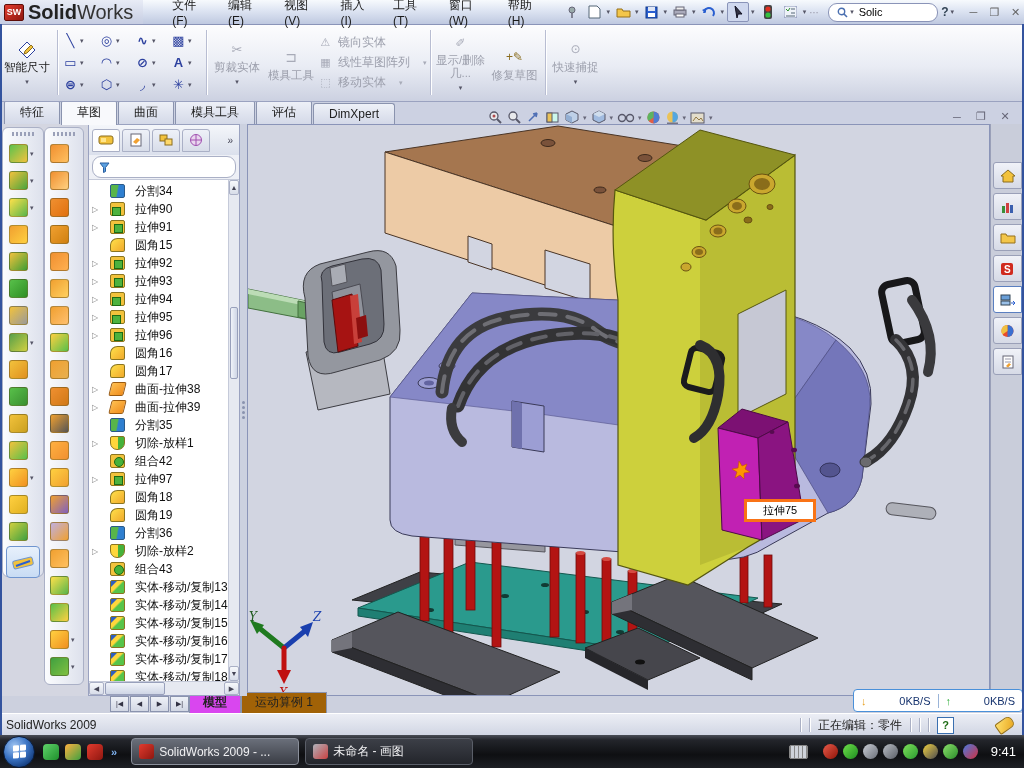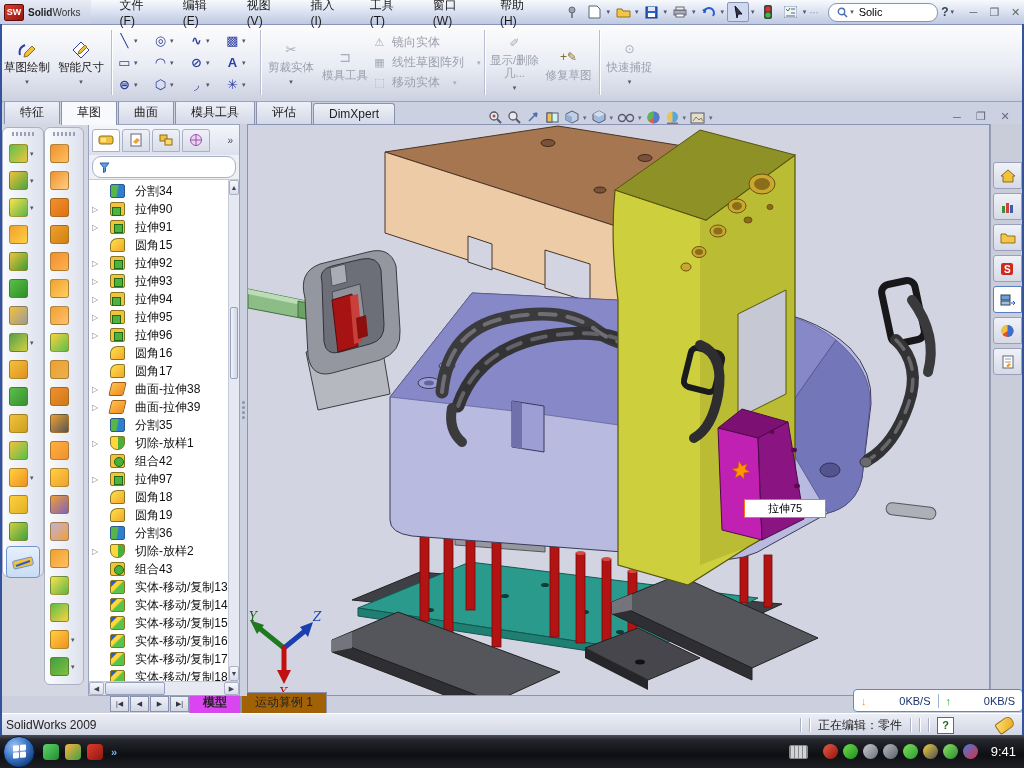--- a/index.html
+++ b/index.html
@@ -6,21 +6,21 @@
   body{width:1024px;height:768px;position:relative;overflow:hidden;
        font-family:"Liberation Sans","DejaVu Sans",sans-serif;background:#d4d6e1;font-size:12px}
   
   .titlebar{position:absolute;left:0;top:0;width:1024px;height:24px;
     background:linear-gradient(#f7fafd,#dde4f2 45%,#bfc9e0);border-bottom:1px solid #8a94b8;
     display:flex;align-items:center;z-index:40}
   .logo{display:flex;align-items:center;gap:4px;padding:0 10px 0 4px;height:100%;
     background:linear-gradient(#e8ecf6,#c6cde2)}
   .logo-badge{width:18px;height:15px;background:linear-gradient(135deg,#e23b2e,#8f1710);color:#fff;
     font-size:9px;font-weight:bold;display:flex;align-items:center;justify-content:center;border-radius:2px;border:1px solid #5e0d08}
-  .logo-text{font-size:10px;color:#333}.logo-text b{color:#222}
+  .logo-text{font-size:20px;color:#333}.logo-text b{color:#222}
   .menus{display:flex;gap:2px;margin-left:18px}
   .menu-item{padding:3px 11px;color:#1a1a1a;cursor:default}
   .tb-icons{display:flex;align-items:center;gap:3px;margin-left:10px}
   .tbi{width:20px;height:18px;display:flex;align-items:center;justify-content:center;border-radius:2px}
   .tbi svg{display:block}
   .dd{font-size:7px;color:#556;margin-left:-1px}
   .searchbox{display:flex;align-items:center;gap:3px;background:#fff;border:1px solid #8a94b8;
     border-radius:9px;height:17px;padding:0 8px;margin-left:6px;width:92px}
   .searchbox input{border:none;outline:none;width:60px;font-size:11px;background:transparent}
   .winctl{display:flex;gap:4px;margin-left:8px;color:#666;font-size:11px}
@@ -109,22 +109,22 @@
     border:1px solid #98a0bb;border-radius:2px}
   .splitter{position:absolute;left:240px;top:124px;width:7px;height:572px;background:#ccd1e0;z-index:19;
     display:flex;flex-direction:column;align-items:center;justify-content:center;gap:2px}
   .splitter i{width:3px;height:3px;background:#8a93ae;border-radius:50%}
   
   .viewport{position:absolute;left:247px;top:124px;width:743px;height:572px;background:#d2d5e1;
     border:1px solid #8a94b8;box-sizing:border-box;z-index:10}
   .viewport svg{display:block}
   .hud{position:absolute;left:488px;top:110px;display:flex;align-items:center;gap:4px;z-index:33;opacity:.85}
   .hud .hic{display:flex;align-items:center}
-  .tooltip{position:absolute;left:744px;top:499px;background:#fff;border:1px solid #f97316;
-    padding:1px 23px;font-size:11px;color:#000;z-index:22}
+  .tooltip{position:absolute;left:744px;top:499px;background:#fff;border:3px solid #f97316;
+    padding:1px 16px;font-size:11px;color:#000;z-index:22}
   
   .taskpane{position:absolute;right:0;top:124px;width:34px;height:572px;background:#c9cdda;
     border-left:1px solid #9aa0b8;z-index:18;display:flex;flex-direction:column;align-items:center;padding-top:38px;box-sizing:border-box;gap:4px}
   .tp-tab{width:27px;height:25px;border:1px solid #9aa0b8;border-radius:3px 0 0 3px;
     background:linear-gradient(#f0f2f8,#d6dae6);display:flex;align-items:center;justify-content:center}
   .tp-tab.active{background:#fff;border-color:#5a7fc0}
   
   .modeltabs{position:absolute;left:0;top:696px;width:1024px;height:17px;background:#ccd0de;z-index:16;
     display:flex;align-items:flex-end}
   .navbtns{display:flex;gap:1px;margin-left:110px;margin-bottom:1px}
@@ -268,30 +268,20 @@
       <span class="wbtn">❐</span>
       <span class="wbtn">✕</span>
     </div>
   </div>
 </div>
 
 <div class="cmdbar">
   <div class="bigbtn">
     <span class="ic">
         <svg width="20" height="18">
-          <path d="M3,14 Q1,7 8,4" stroke="#2b3f9e" fill="none" stroke-width="2"></path>
-          <path d="M8,12 l7,-7 3,3 -7,7 -4,1 z" fill="#f2c23c" stroke="#8a6d1f"></path>
-        </svg>
-      </span>
-    <span class="lbl">草图绘制</span>
-      <span class="dd">▾</span>
-  </div>
-  <div class="bigbtn">
-    <span class="ic">
-        <svg width="20" height="18">
           <path d="M10,1 l8,8 -8,8 -8,-8 z" fill="#fff" stroke="#2b3f9e"></path>
           <path d="M8,10 l6,-6 2,2 -6,6 -3,1 z" fill="#f2c23c" stroke="#8a6d1f"></path>
         </svg>
       </span>
     <span class="lbl">智能尺寸</span>
       <span class="dd">▾</span>
   </div>
   <div class="vsep"></div>
   <div class="sketchgrid">
 
@@ -1122,20 +1112,32 @@
       </span>
     </span>
   <div class="ql">
 
   <span class="qli" style="background: linear-gradient(135deg, rgb(95, 211, 106), rgb(31, 143, 44));"></span>
       <span class="qli" style="background: linear-gradient(135deg, rgb(255, 176, 64), rgb(63, 160, 64));"></span>
       <span class="qli" style="background: linear-gradient(135deg, rgb(226, 59, 46), rgb(143, 23, 16));"></span>
     </div>
   <span class="chev">»</span>
   <span style="width:14px"></span>
+  <div style="display:flex">
+
+      <div class="task active">
+        <span class="task-ic" style="background: linear-gradient(135deg, rgb(226, 59, 46), rgb(143, 23, 16));"></span>
+        <span>SolidWorks 2009 - ...</span>
+      </div>
+
+      <div class="task">
+        <span class="task-ic" style="background: linear-gradient(135deg, rgb(176, 180, 188), rgb(200, 64, 64));"></span>
+        <span>未命名 - 画图</span>
+      </div>
+    </div>
   <div class="tray">
     <span class="kbd"></span>
     <span style="display:flex;gap:5px">
 
     <span class="tri" style="background: linear-gradient(135deg, rgb(232, 90, 74), rgb(143, 20, 8));"></span>
         <span class="tri" style="background: linear-gradient(135deg, rgb(110, 224, 74), rgb(29, 138, 32));"></span>
         <span class="tri" style="background: linear-gradient(135deg, rgb(200, 204, 212), rgb(106, 110, 120));"></span>
         <span class="tri" style="background: linear-gradient(135deg, rgb(184, 188, 196), rgb(90, 94, 102));"></span>
         <span class="tri" style="background: linear-gradient(135deg, rgb(126, 224, 90), rgb(42, 154, 48));"></span>
         <span class="tri" style="background: linear-gradient(135deg, rgb(240, 208, 64), rgb(74, 74, 80));"></span>

